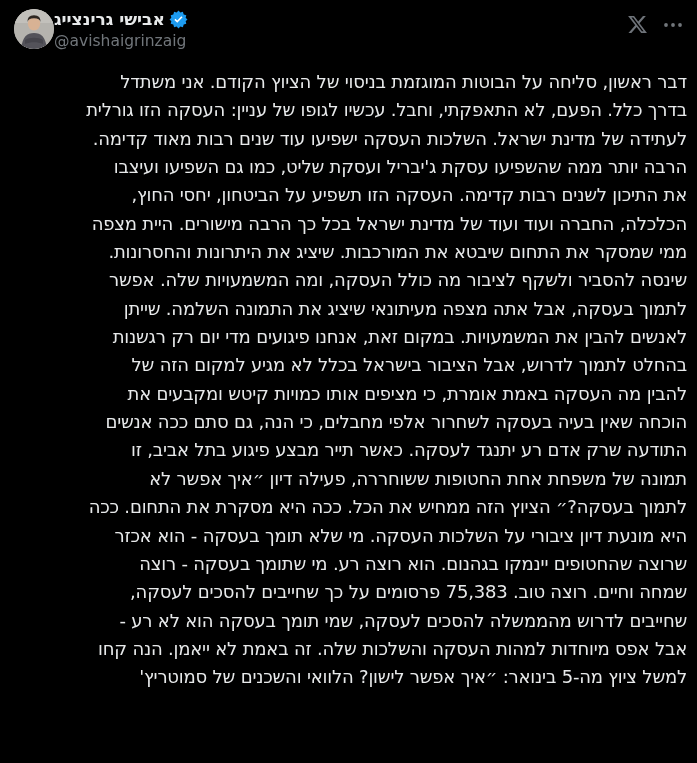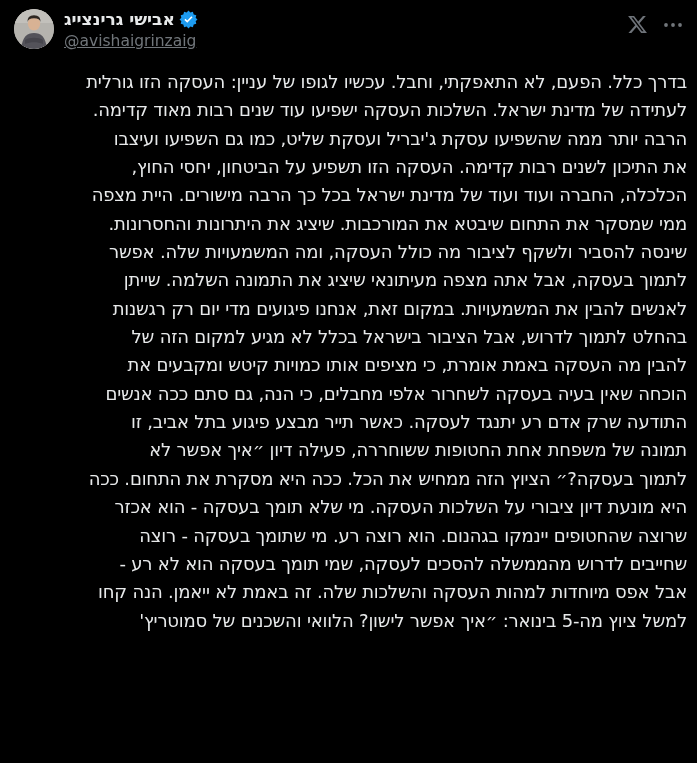--- a/index.html
+++ b/index.html
@@ -16,28 +16,28 @@
     display: flex; align-items: flex-start;
     padding: 9px 14px 0 14px;
     direction: ltr;
   }
   .avatar {
     width: 40px; height: 40px; border-radius: 50%;
     overflow: hidden; flex: 0 0 40px; cursor: pointer;
     background: #b9b9b5;
   }
   .avatar svg { display: block; }
-  .id-block { margin-left: 10px; display: flex; flex-direction: column; }
+  .id-block { display: flex; flex-direction: column; }
   .name-row { display: flex; align-items: center; gap: 4px; direction: ltr; }
   .display-name {
     color: #e7e9ea; font-weight: 700; font-size: 17px; line-height: 21px;
     cursor: pointer; white-space: nowrap;
   }
   .badge { width: 19px; height: 19px; display: inline-block; }
-  .handle { color: #71767b; font-size: 15.5px; line-height: 20px; margin-top: 1px; cursor: pointer; text-decoration: underline; }
+  .handle { color: #71767b; font-size: 15.5px; line-height: 20px; margin-top: 1px; cursor: pointer; }
   .header-right { margin-left: auto; display: flex; align-items: center; gap: 15px; padding-top: 5px; }
   .x-logo { width: 21px; height: 21px; cursor: pointer; }
   .more-btn {
     border: none; background: transparent; padding: 0; margin: 0;
     cursor: pointer; display: flex; align-items: center; height: 21px;
   }
   .more-btn svg { display: block; }
 
   
   .post-body {
@@ -104,35 +104,37 @@
           <circle cx="3" cy="3" r="1.9" fill="#71767b"></circle>
           <circle cx="10" cy="3" r="1.9" fill="#71767b"></circle>
           <circle cx="17" cy="3" r="1.9" fill="#71767b"></circle>
         </svg>
       </button>
     </div>
 
   </div>
 
   <div class="post-body">
+      <div class="post-line">דבר ראשון, סליחה על הבוטות המוגזמת בניסוי של הציוץ הקודם. אני משתדל</div>
       <div class="post-line">בדרך כלל. הפעם, לא התאפקתי, וחבל. עכשיו לגופו של עניין: העסקה הזו גורלית</div>
       <div class="post-line">לעתידה של מדינת ישראל. השלכות העסקה ישפיעו עוד שנים רבות מאוד קדימה.</div>
       <div class="post-line">הרבה יותר ממה שהשפיעו עסקת ג'יבריל ועסקת שליט, כמו גם השפיעו ועיצבו</div>
       <div class="post-line">את התיכון לשנים רבות קדימה. העסקה הזו תשפיע על הביטחון, יחסי החוץ,</div>
       <div class="post-line">הכלכלה, החברה ועוד ועוד של מדינת ישראל בכל כך הרבה מישורים. היית מצפה</div>
       <div class="post-line">ממי שמסקר את התחום שיבטא את המורכבות. שיציג את היתרונות והחסרונות.</div>
       <div class="post-line">שינסה להסביר ולשקף לציבור מה כולל העסקה, ומה המשמעויות שלה. אפשר</div>
       <div class="post-line">לתמוך בעסקה, אבל אתה מצפה מעיתונאי שיציג את התמונה השלמה. שייתן</div>
       <div class="post-line">לאנשים להבין את המשמעויות. במקום זאת, אנחנו פיגועים מדי יום רק רגשנות</div>
       <div class="post-line">בהחלט לתמוך לדרוש, אבל הציבור בישראל בכלל לא מגיע למקום הזה של</div>
       <div class="post-line">להבין מה העסקה באמת אומרת, כי מציפים אותו כמויות קיטש ומקבעים את</div>
       <div class="post-line">הוכחה שאין בעיה בעסקה לשחרור אלפי מחבלים, כי הנה, גם סתם ככה אנשים</div>
       <div class="post-line">התודעה שרק אדם רע יתנגד לעסקה. כאשר תייר מבצע פיגוע בתל אביב, זו</div>
       <div class="post-line">תמונה של משפחת אחת החטופות ששוחררה, פעילה דיון ״איך אפשר לא</div>
       <div class="post-line">לתמוך בעסקה?״ הציוץ הזה ממחיש את הכל. ככה היא מסקרת את התחום. ככה</div>
       <div class="post-line">היא מונעת דיון ציבורי על השלכות העסקה. מי שלא תומך בעסקה - הוא אכזר</div>
       <div class="post-line">שרוצה שהחטופים יינמקו בגהנום. הוא רוצה רע. מי שתומך בעסקה - רוצה</div>
+      <div class="post-line">שמחה וחיים. רוצה טוב. 75,383 פרסומים על כך שחייבים להסכים לעסקה,</div>
       <div class="post-line">שחייבים לדרוש מהממשלה להסכים לעסקה, שמי תומך בעסקה הוא לא רע -</div>
       <div class="post-line">אבל אפס מיוחדות למהות העסקה והשלכות שלה. זה באמת לא ייאמן. הנה קחו</div>
       <div class="post-line">למשל ציוץ מה-5 בינואר: ״איך אפשר לישון? הלוואי והשכנים של סמוטריץ'</div>
     </div>
 
 </div>
 
 </body></html>

